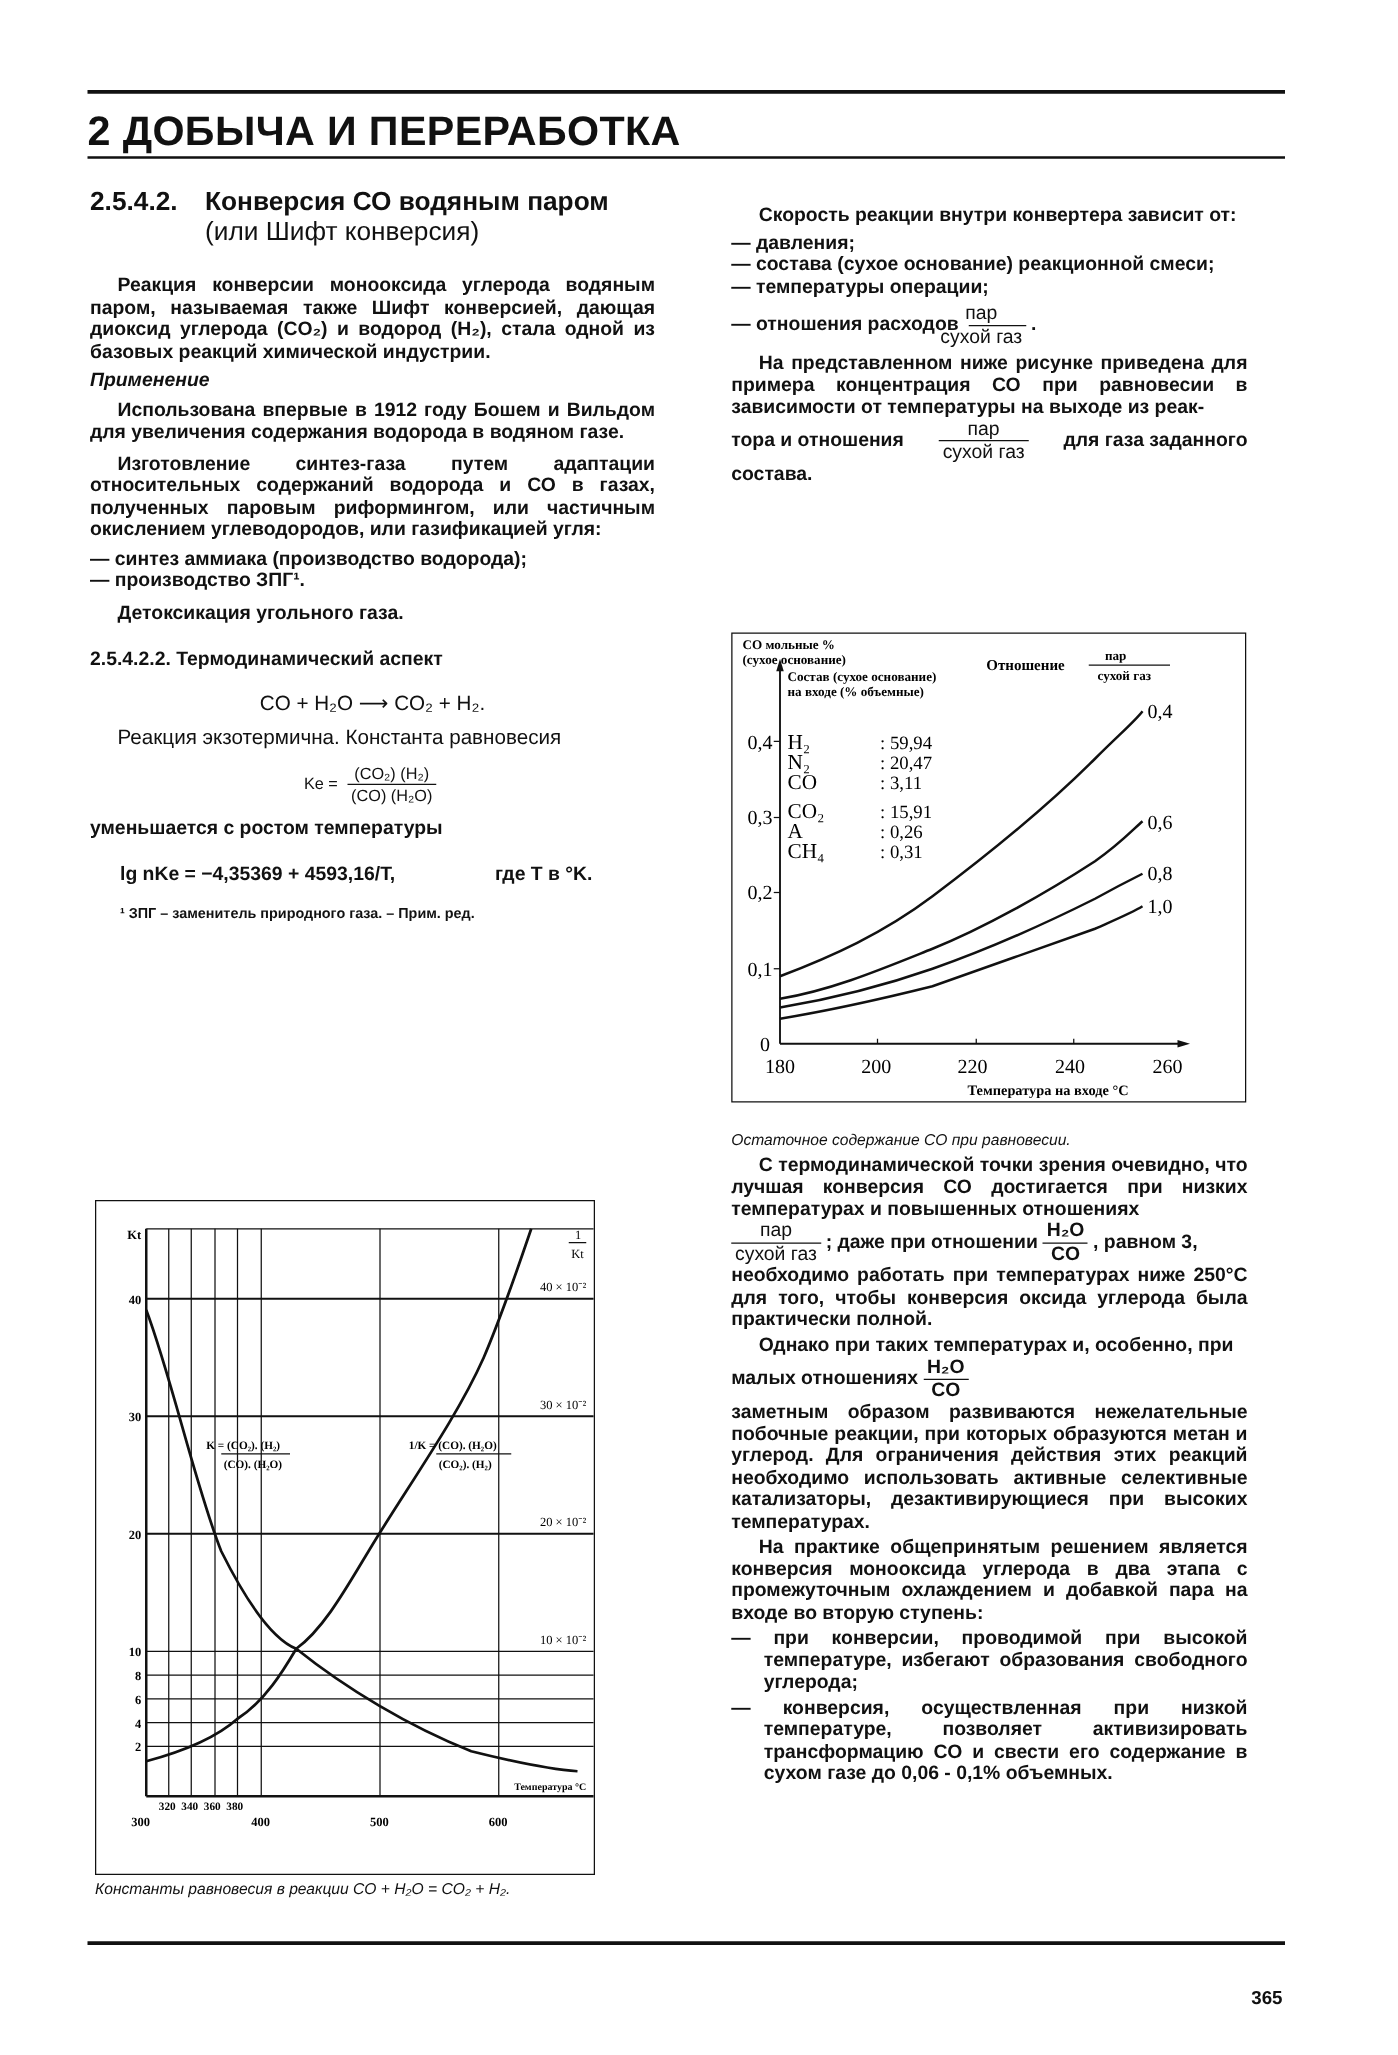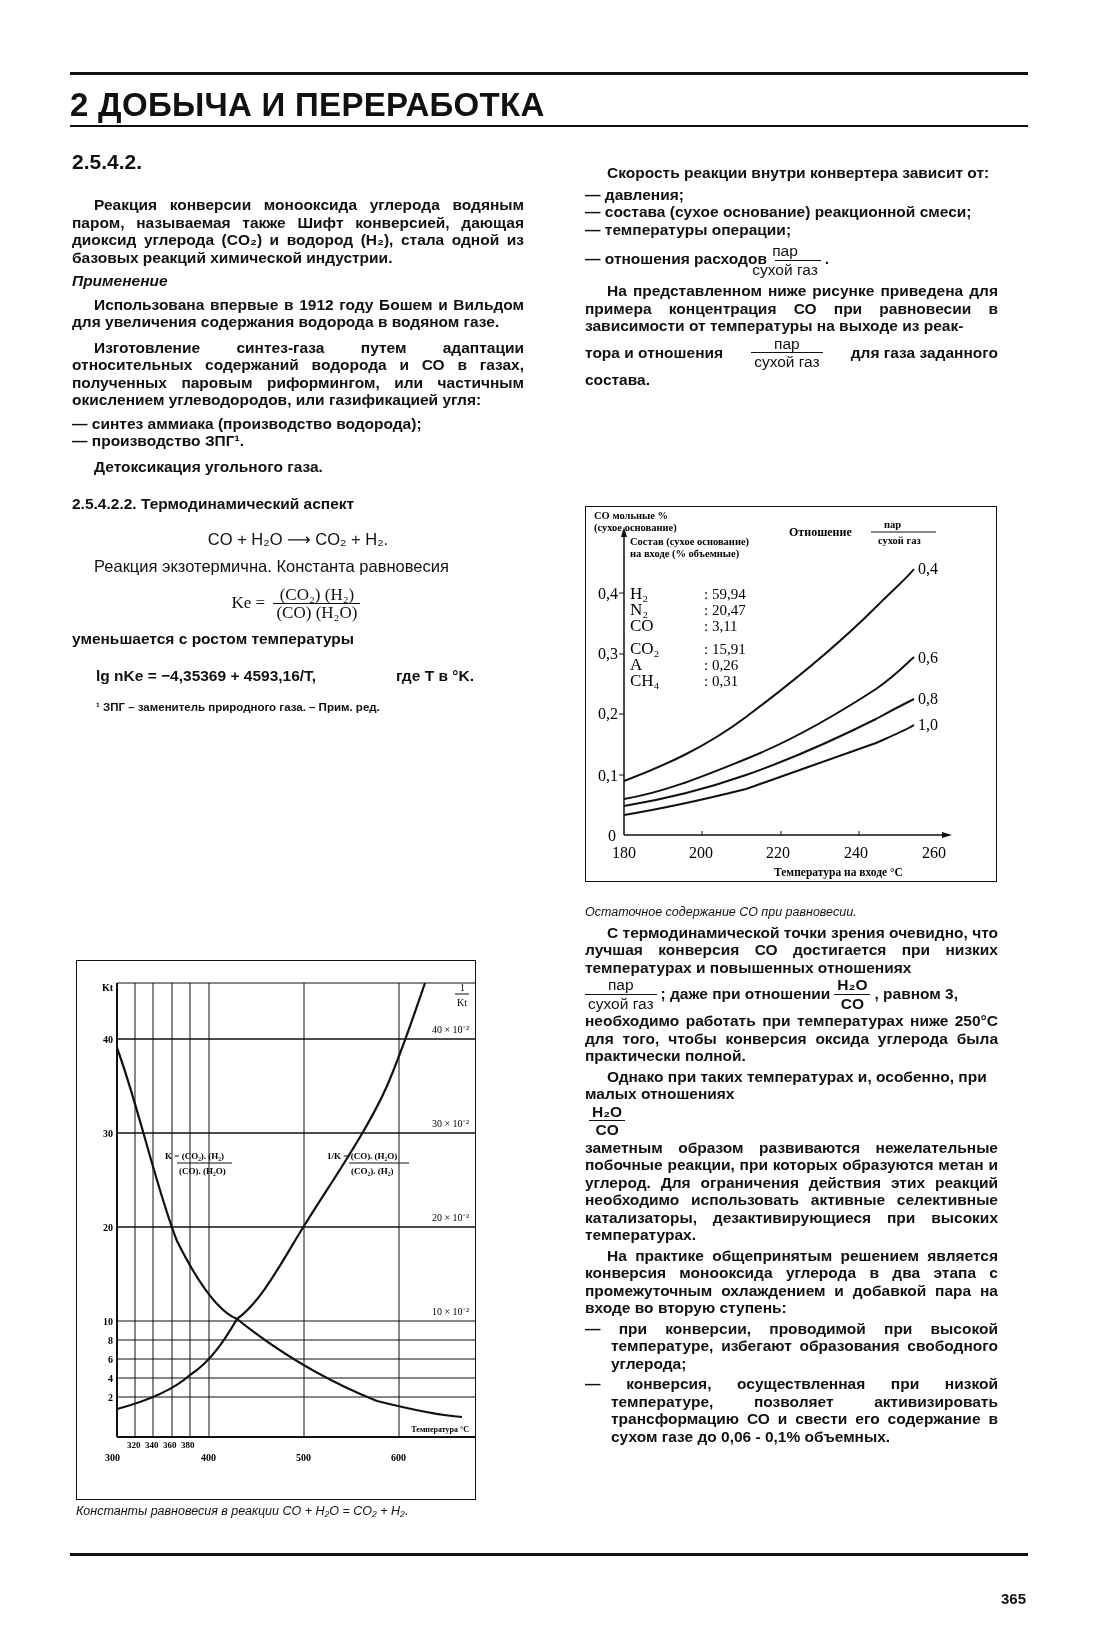--- a/index.html
+++ b/index.html
@@ -27,34 +27,35 @@
 </head>
 <body>
 
 <div class="rule" style="top:72px;height:3px;"></div>
 <div class="abs chapter">2   ДОБЫЧА И ПЕРЕРАБОТКА</div>
 <div class="rule" style="top:125px;height:2px;"></div>
 
 <div class="col" style="left:72px;top:150px;width:452px;">
   <div class="h2" style="display:flex;">
     <span style="width:92px;flex:none;">2.5.4.2.</span>
+    <span><span>Конверсия СО водяным паром</span> <span class="light">(или Шифт конверсия)</span></span>
   </div>
   <p class="ind" style="margin-top:22px;">Реакция конверсии монооксида углерода водяным паром, называемая также Шифт конверсией, дающая диоксид углерода (CO₂) и водород (H₂), стала одной из базовых реакций химической индустрии.</p>
   <p class="ital" style="margin-top:6px;">Применение</p>
   <p class="ind" style="margin-top:6px;">Использована впервые в 1912 году Бошем и Вильдом для увеличения содержания водорода в водяном газе.</p>
   <p class="ind" style="margin-top:8px;">Изготовление синтез-газа путем адаптации относительных содержаний водорода и СО в газах, полученных паровым риформингом, или частичным окислением углеводородов, или газификацией угля:</p>
   <div style="margin-top:6px;">
     <div class="dash">— <span>синтез аммиака (производство водорода);</span></div>
     <div class="dash">— <span>производство ЗПГ¹.</span></div>
   </div>
   <p class="ind" style="margin-top:8px;">Детоксикация угольного газа.</p>
   <div class="h3" style="margin-top:20px;">2.5.4.2.2. Термодинамический аспект</div>
   <div class="eq" style="margin-top:18px;">CO + H₂O ⟶ CO₂ + H₂.</div>
   <p class="ind" style="margin-top:10px;font-weight:normal;font-size:16.5px;">Реакция экзотермична. Константа равновесия</p>
-  <div class="eq" style="margin-top:10px;font-size:17px;font-family:Liberation Serif, serif;">
+  <div class="eq" style="margin-top:10px;font-size:13px;">
     <span>Ke =</span>
     <span class="frac">
       <span class="num">(CO₂) (H₂)</span>
       <span class="den">(CO) (H₂O)</span>
     </span>
   </div>
   <p style="margin-top:8px;">уменьшается с ростом температуры</p>
   <div style="margin-top:20px;display:flex;padding-left:24px;">
     <span style="width:300px;">lg nKe = −4,35369 + 4593,16/T,</span>
     <span>где T в °K.</span>
@@ -236,21 +237,21 @@
       </span>
     <span>; даже при отношении</span>
     <span class="frac">
         <span class="num">H₂O</span>
         <span class="den">CO</span>
       </span>
     <span>, равном 3,</span>
   </div>
   <p>необходимо работать при температурах ниже 250°C для того, чтобы конверсия оксида углерода была практически полной.</p>
   <p class="ind" style="margin-top:3px;">Однако при таких температурах и, особенно, при</p>
-  <div style="display:flex;align-items:flex-start;flex-direction:column;">
+  <div style="display:flex;align-items:center;">
     <span>малых отношениях</span>
     <span class="frac">
         <span class="num">H₂O</span>
         <span class="den">CO</span>
       </span>
   </div>
   <p>заметным образом развиваются нежелательные побочные реакции, при которых образуются метан и углерод. Для ограничения действия этих реакций необходимо использовать активные селективные катализаторы, дезактивирующиеся при высоких температурах.</p>
   <p class="ind" style="margin-top:3px;">На практике общепринятым решением является конверсия монооксида углерода в два этапа с промежуточным охлаждением и добавкой пара на входе во вторую ступень:</p>
   <div style="margin-top:3px;">
     <div class="dash" style="text-align:justify;">— <span>при конверсии, проводимой при высокой температуре, избегают образования свободного углерода;</span></div>

